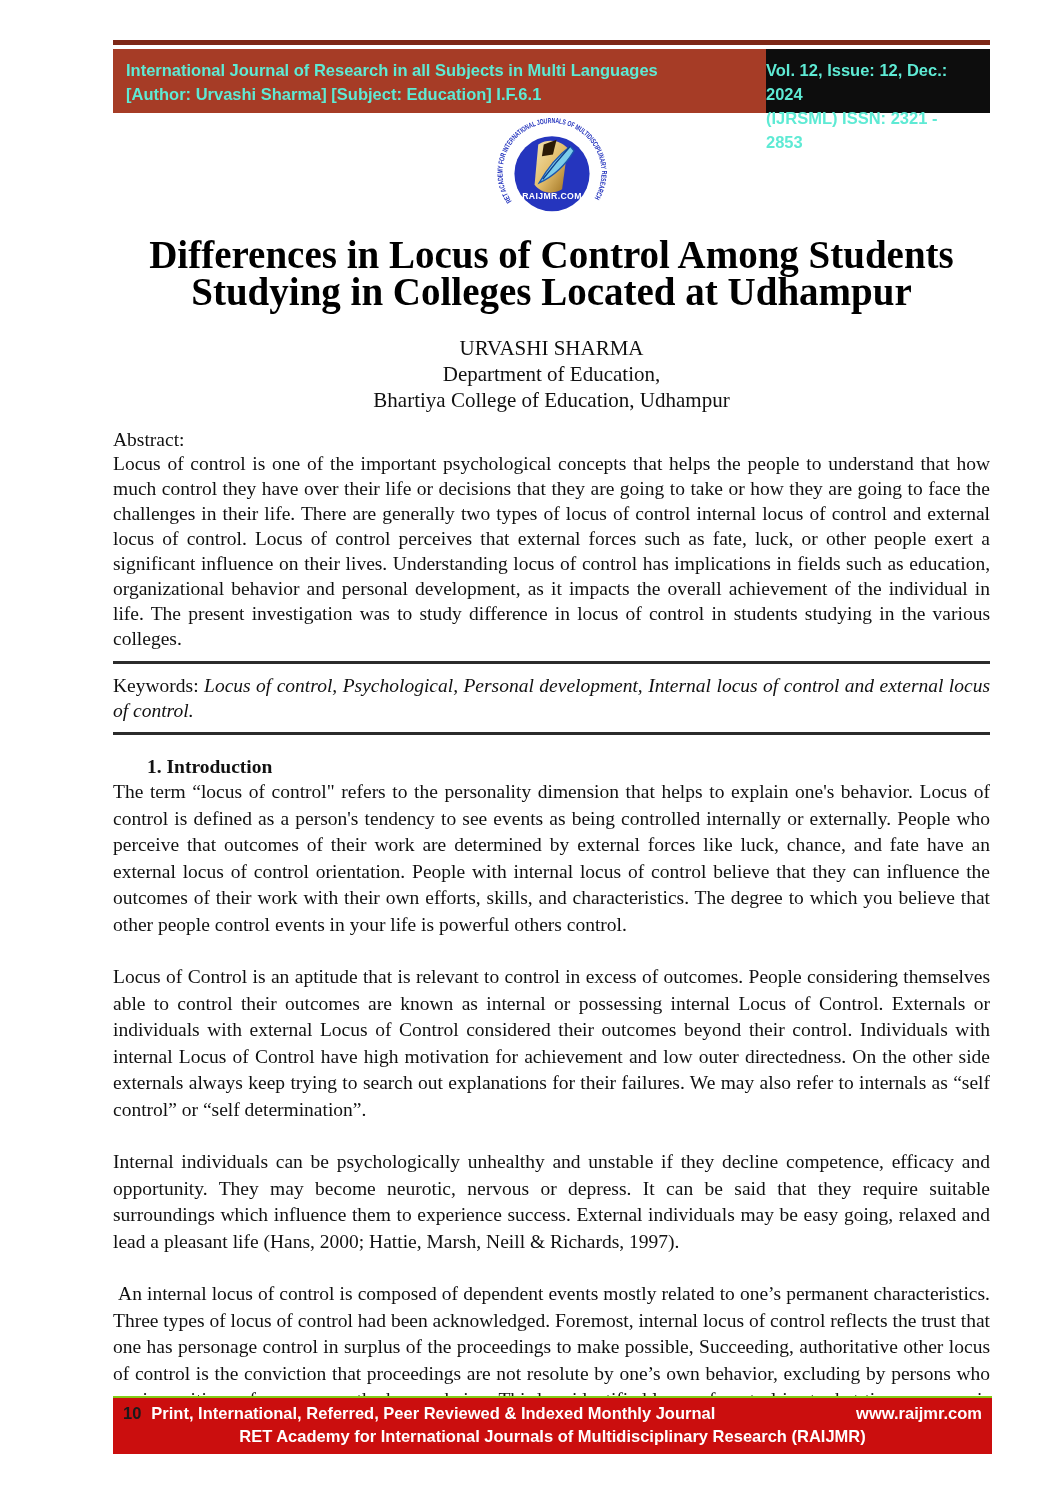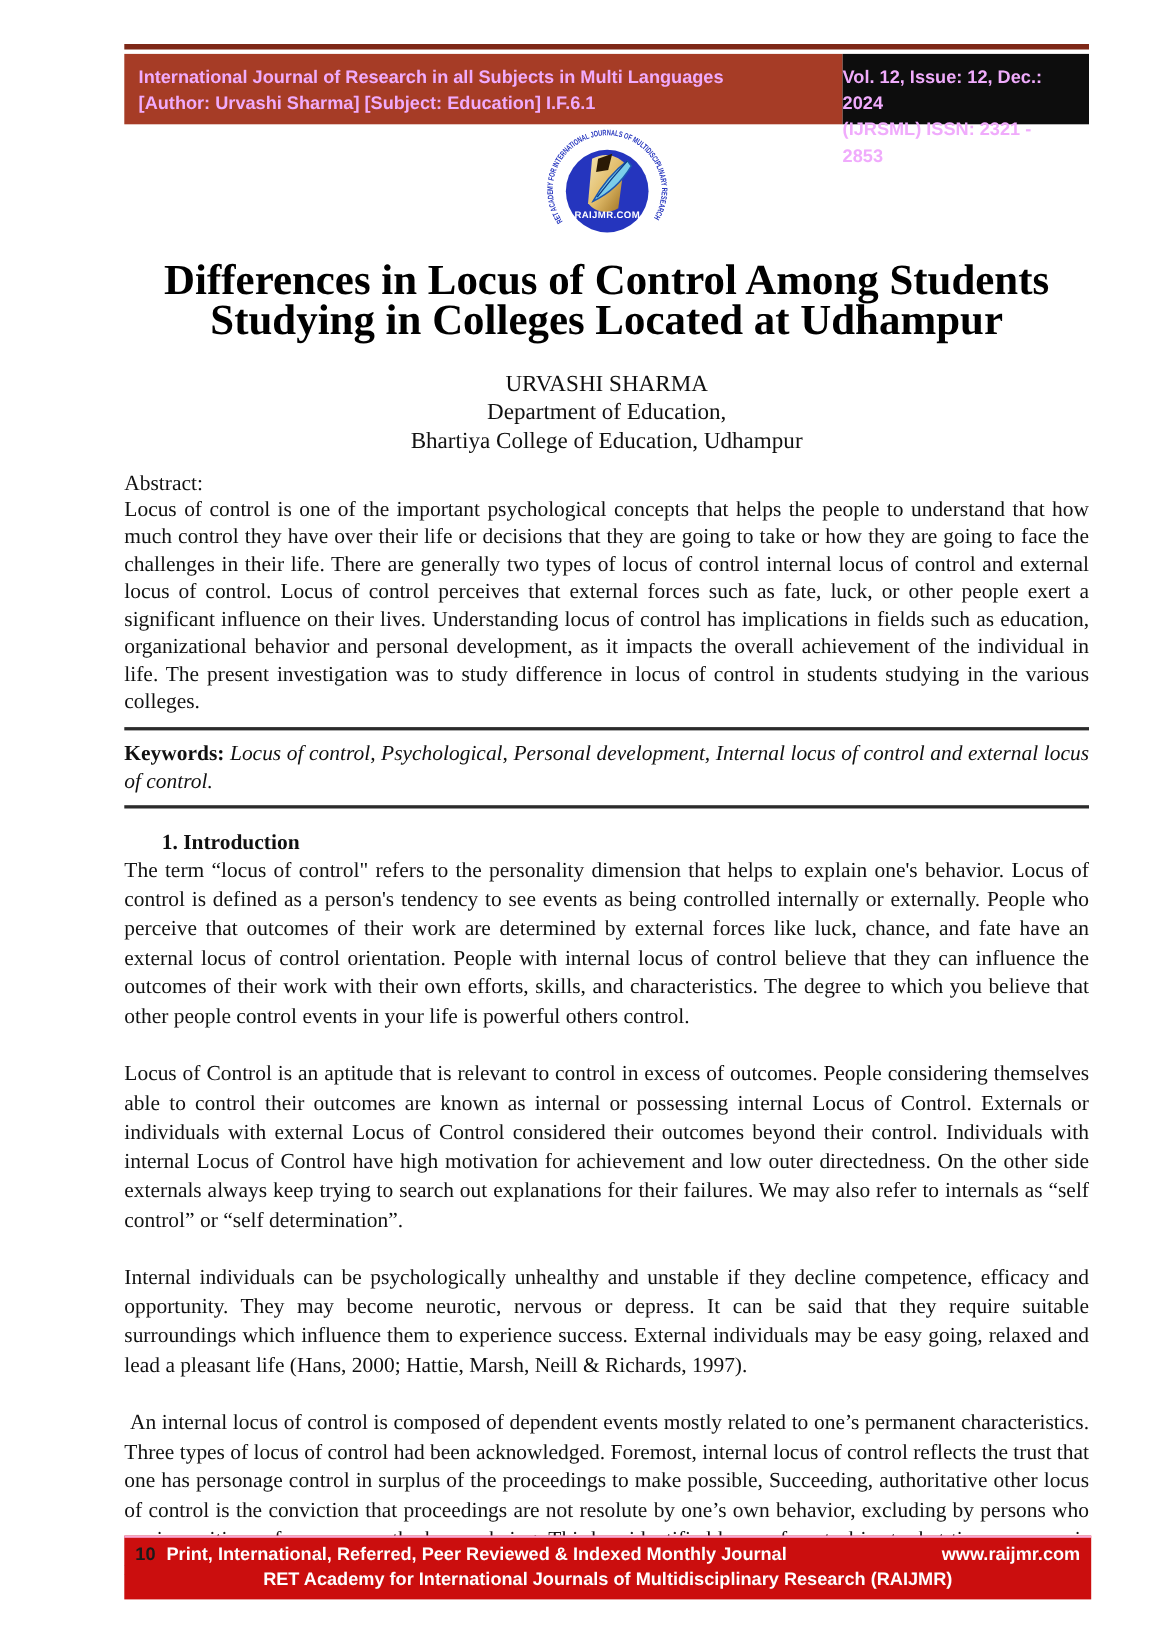--- a/index.html
+++ b/index.html
@@ -9,21 +9,21 @@
     position: relative;
     overflow: hidden;
     font-family: "Liberation Serif", serif;
     color: #111;
   }
   .page { padding: 40px 68px 0 113px; }
 
   
   .top-line { height: 5px; background: #7E2817; }
   .header-bar { display: flex; margin-top: 4px; height: 64px;
-    font-family: "Liberation Sans", sans-serif; font-weight: bold; color: #f0abfc; }
+    font-family: "Liberation Sans", sans-serif; font-weight: bold; color: #5eead4; }
   .header-left {
     flex: 1 1 auto; background: #A63C26;
     padding: 9px 10px 0 13px; font-size: 16.5px; line-height: 24px;
   }
   .header-right {
     width: 224px; background: #0D0D0D; text-align: left;
     padding: 9px 12px 0 0; font-size: 16.5px; line-height: 24px;
   }
 
   
@@ -35,34 +35,34 @@
     font-size: 39px; font-weight: bold; line-height: 37px; color: #000;
   }
   .author-block { margin-top: 25px; text-align: center; font-size: 21px; line-height: 26px; }
 
   
   .abstract-heading { margin-top: 16px; font-size: 19.5px; font-weight: normal; }
   .abstract-text { font-size: 19.5px; line-height: 25px; text-align: justify; }
   .rule { border: 0; border-top: 3px solid #2b2b2b; }
   .rule-1 { margin-top: 10px; }
   .keywords { margin-top: 9px; font-size: 19.5px; line-height: 25px; text-align: justify; }
-  .keywords .kw-label { font-weight: bold; font-style: normal; }
+  .keywords .kw-label { font-weight: normal; font-style: normal; }
   .keywords .kw-text { font-style: italic; }
   .rule-2 { margin-top: 9px; }
 
   
   .section-heading { margin-top: 21px; font-size: 19.5px; font-weight: bold; margin-left: 34px; }
   .body-para { font-size: 19.5px; line-height: 26.5px; text-align: justify; margin-top: 0; }
   .body-para + .body-para { margin-top: 26px; }
   .intro-paras .body-para:first-child { margin-top: 1px; }
 
   
   .footer-bar {
     position: absolute; left: 113px; right: 66px; top: 1396px;
-    background: #CB0E0E; border-top: 2px solid #f9a8d4;
+    background: #CB0E0E; border-top: 2px solid #84cc16;
     color: #fff; font-family: "Liberation Sans", sans-serif; font-weight: bold;
     padding: 4px 10px 6px 10px; font-size: 16.5px; line-height: 23px;
   }
   .footer-line1 { display: flex; align-items: baseline; }
   .footer-page-number { color: #1A1A1A; margin-right: 10px; }
   .footer-journal-type { flex: 1 1 auto; }
   .footer-website { text-align: right; }
   .footer-line2 { text-align: center; }
 </style>
 </head>

